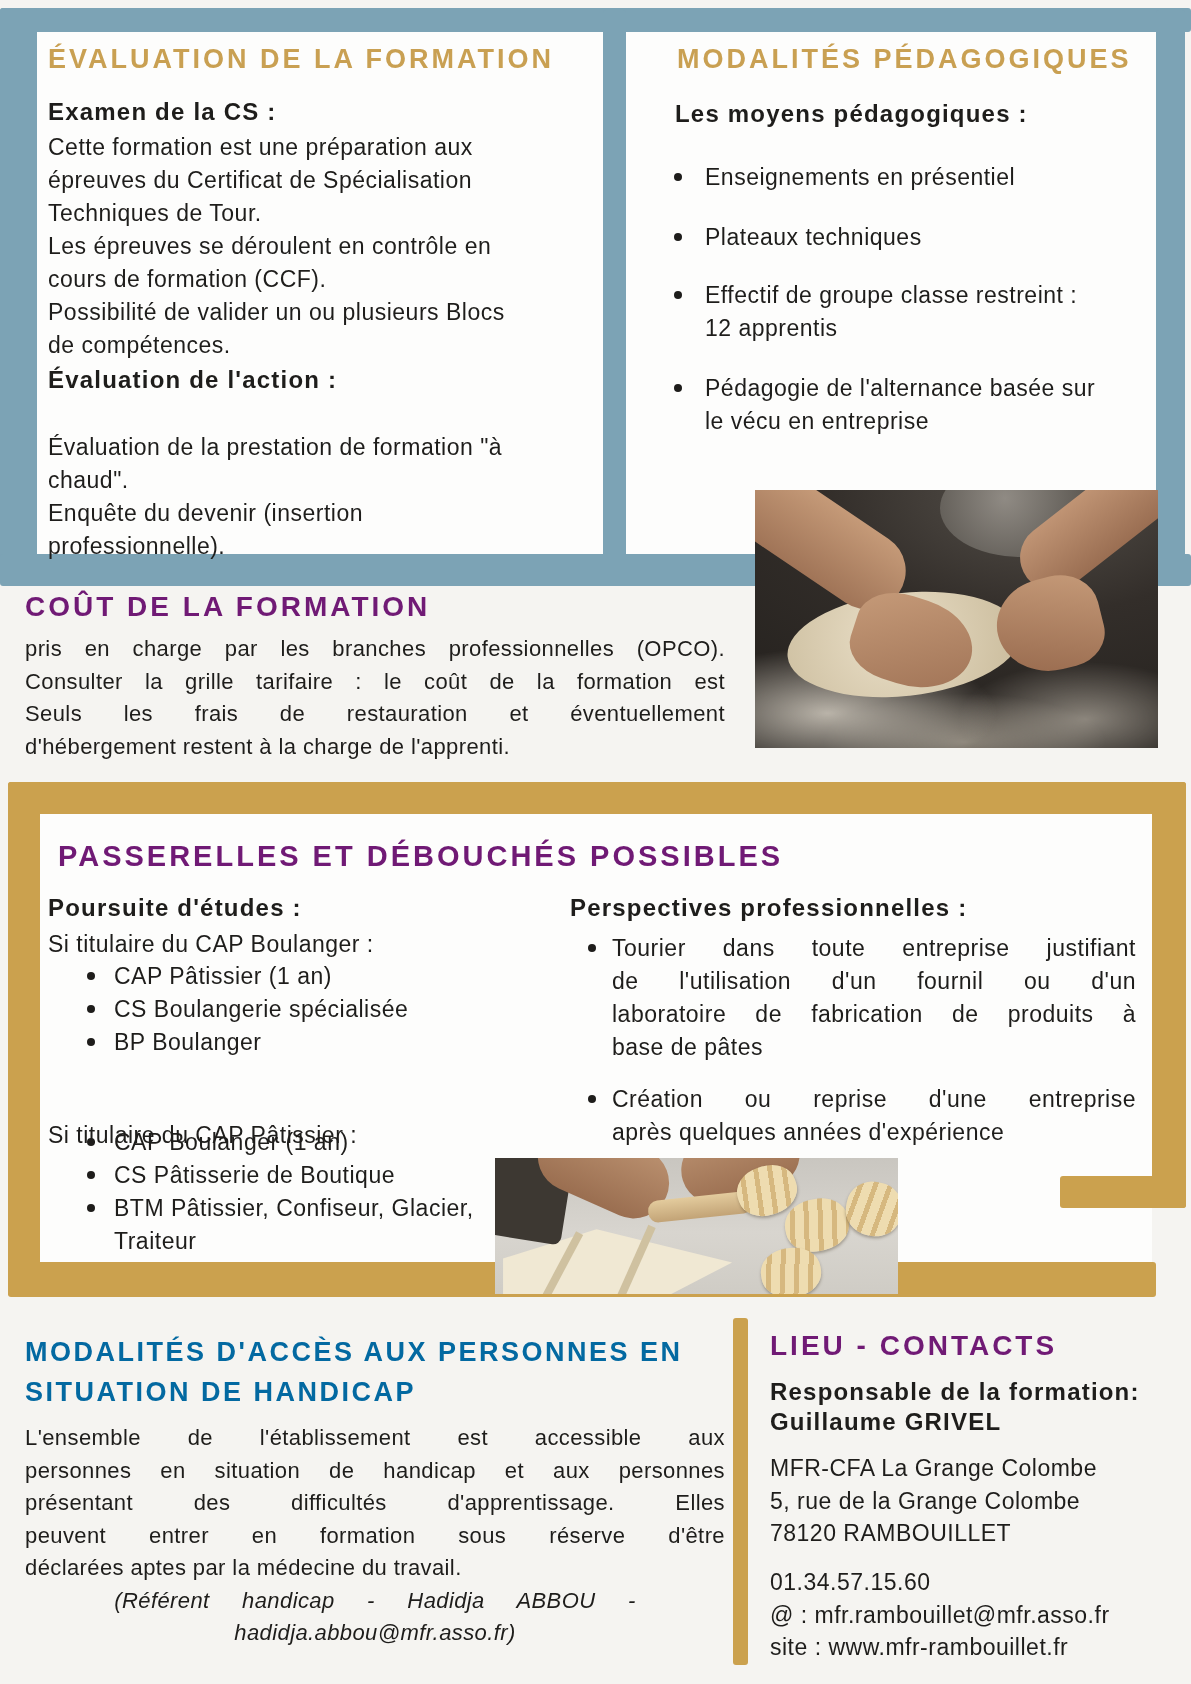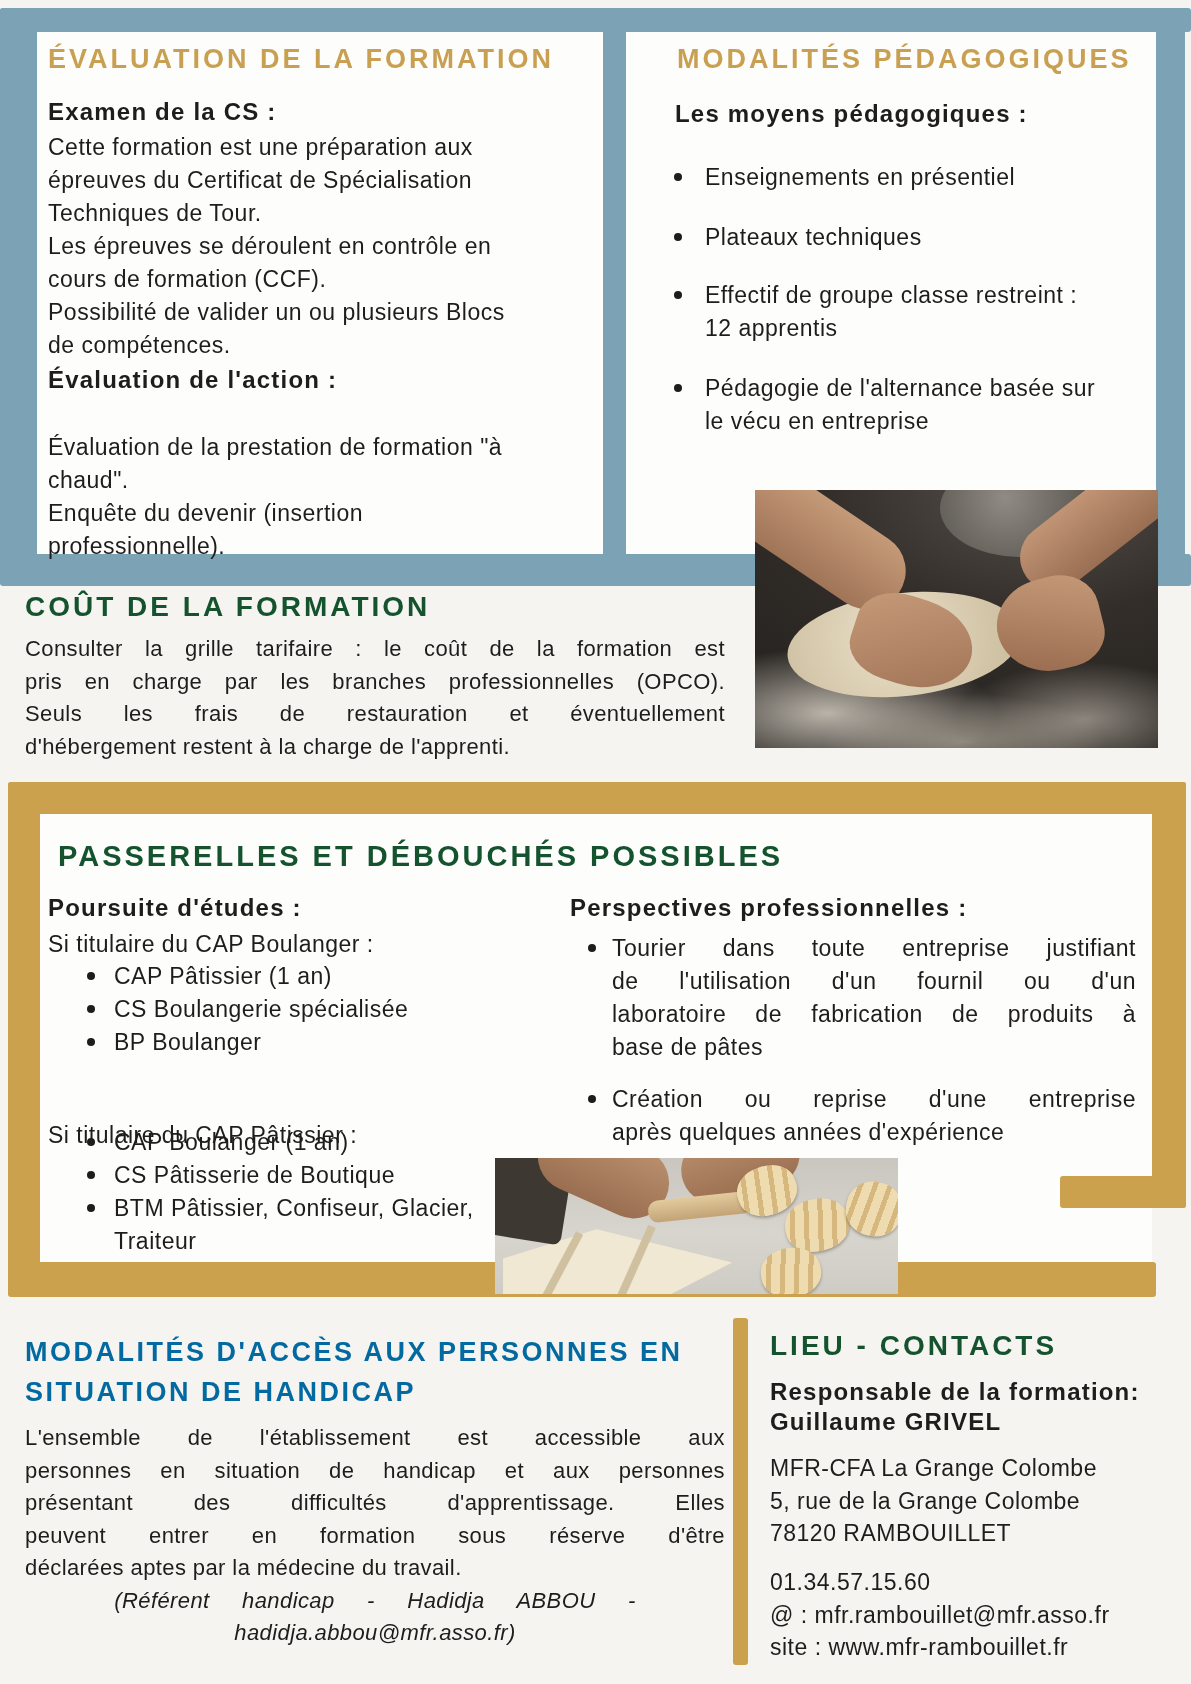--- a/index.html
+++ b/index.html
@@ -6,21 +6,21 @@
   .page{
     position:relative;width:1191px;height:1684px;margin:0 auto;
     background:#f5f4f1;color:#1e1d1b;overflow:hidden;
     font-family:"Liberation Sans","DejaVu Sans",sans-serif;
   }
   .abs{position:absolute;}
   .stroke-blue{background:#7ca3b5;border-radius:3px;}
   .stroke-tan{background:#cba14e;border-radius:3px;}
   .cell{background:#fdfdfc;}
   .h-gold{color:#c9a052;font-weight:bold;font-size:27px;letter-spacing:3px;white-space:nowrap;}
-  .h-blue{color:#14532d;font-weight:bold;font-size:28px;letter-spacing:3px;white-space:nowrap;}
+  .h-blue{color:#701a75;font-weight:bold;font-size:28px;letter-spacing:3px;white-space:nowrap;}
   .h-blue2{color:#0369a1;font-weight:bold;font-size:27px;letter-spacing:2.5px;line-height:40px;}
   .blabel{font-weight:bold;font-size:24px;letter-spacing:1.2px;white-space:nowrap;}
   .body{font-size:23px;line-height:33px;letter-spacing:.5px;}
   .body22{font-size:22px;line-height:32.5px;letter-spacing:.4px;}
   .pre{white-space:pre-line;}
   .jline{text-align:justify;text-align-last:justify;}
   .jline.endl{text-align-last:left;}
   .ital{font-style:italic;text-align:center;}
   .wsp{word-spacing:26px;}
   .dot{position:absolute;width:8px;height:8px;border-radius:50%;background:#1e1d1b;}
@@ -114,22 +114,22 @@
         <span class="dot" style="left:1px;top:223px;"></span>
         <div class="abs body pre" style="left:32px;top:211px;width:466px;">Pédagogie de l'alternance basée sur
 le vécu en entreprise</div>
       </div>
     </div>
   </div>
 
   <div>
     <div class="abs h-blue" style="left:25px;top:591px;">COÛT DE LA FORMATION</div>
     <div class="abs" style="left:25px;top:633px;width:700px;">
+      <div class="body22 jline">pris en charge par les branches professionnelles (OPCO).</div>
       <div class="body22 jline">Consulter la grille tarifaire : le coût de la formation est</div>
-      <div class="body22 jline">pris en charge par les branches professionnelles (OPCO).</div>
       <div class="body22 jline">Seuls les frais de restauration et éventuellement</div>
       <div class="body22 jline endl">d'hébergement restent à la charge de l'apprenti.</div>
     </div>
   </div>
 
   <div class="abs photo-dough">
     <div class="abs dou-flour"></div>
     <div class="abs dou-bowl"></div>
     <div class="abs dou-disc"></div>
     <div class="abs dou-armL"></div>

